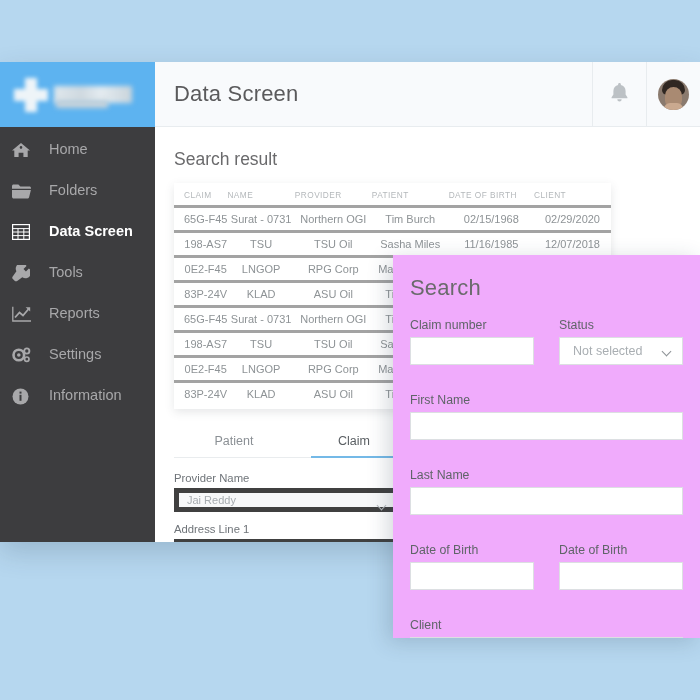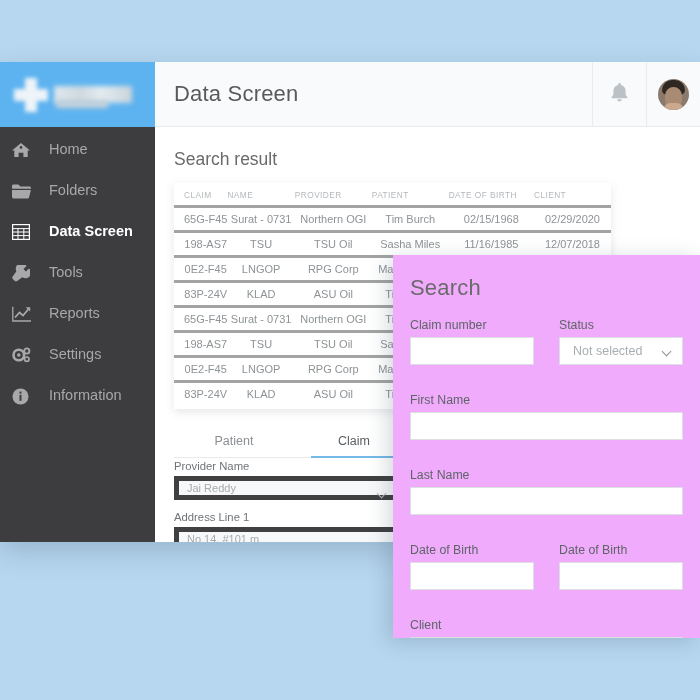--- a/index.html
+++ b/index.html
@@ -159,21 +159,21 @@
     padding: 7px 0 9px 0; width: 120px; text-align: center;
     cursor: pointer; position: relative;
   }
   .tab.active { color: #5a5f63; }
   .tab.active::after {
     content: ""; position: absolute; left: 17px; right: 17px; bottom: -1px;
     height: 2px; background: #74b9e7;
   }
 
   
-  .form-area { margin-top: 2px; width: 250px; }
+  .form-area { margin-top: 14px; width: 250px; }
   .fld-label {
     font-size: 11.3px; color: #6f7479; margin-bottom: 4px;
   }
   .fld { margin-bottom: 11px; }
   .inp {
     width: 225px; height: 24px;
     border: 5px solid #404040; background: #f7f8f9;
     font-size: 11px; color: #a6abaf;
     display: flex; align-items: center; padding-left: 8px;
     position: relative;

